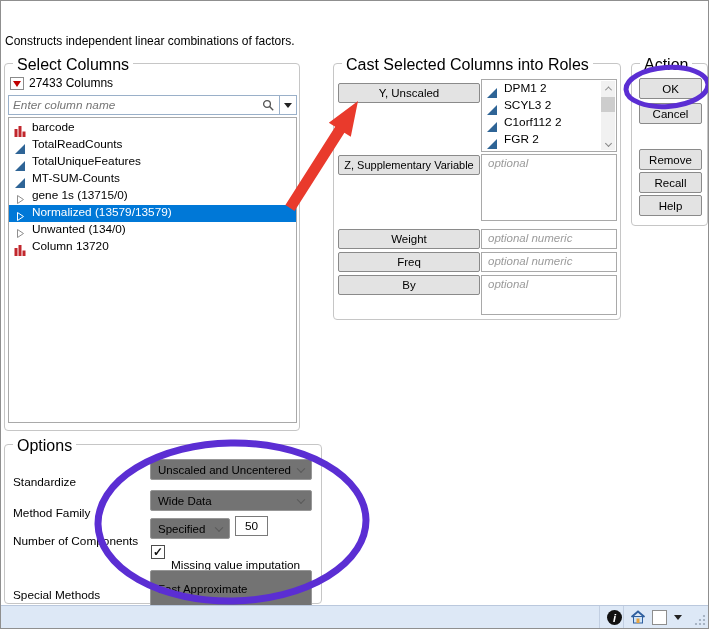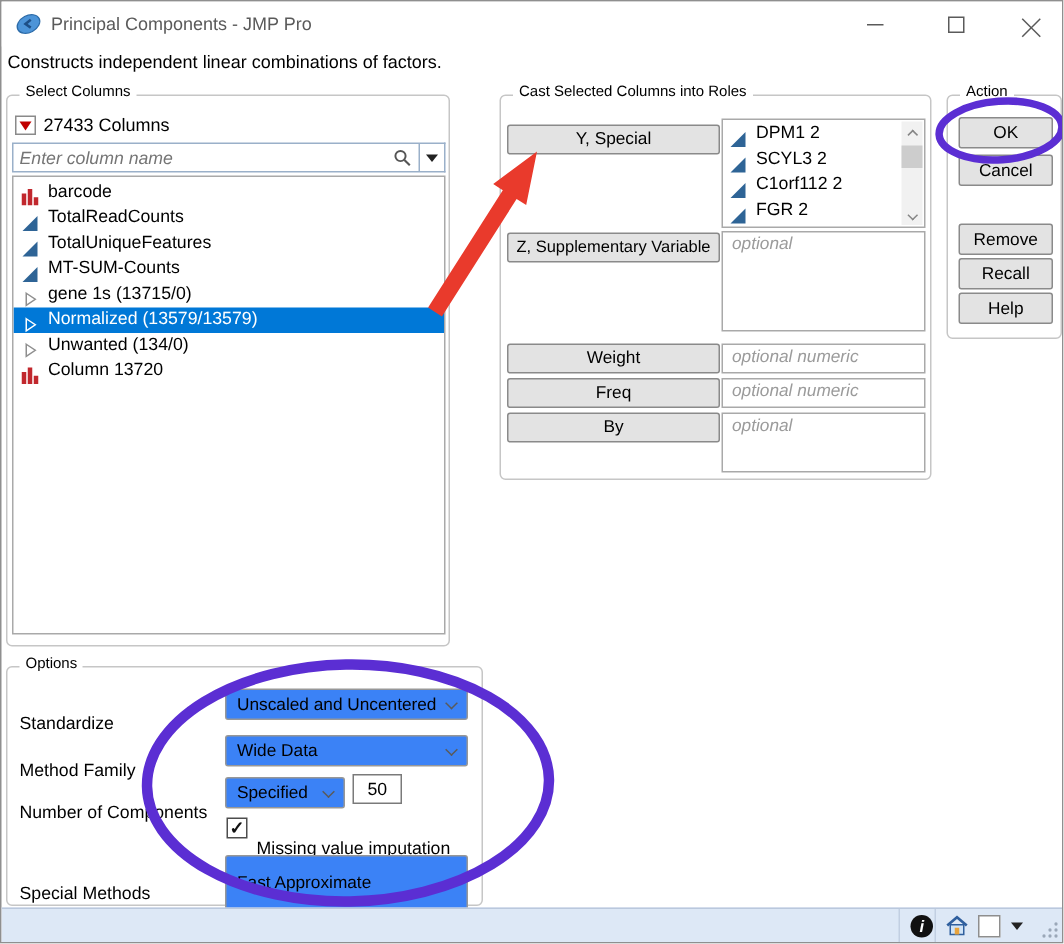--- a/index.html
+++ b/index.html
@@ -15,27 +15,27 @@
   .min-glyph { width:11px; height:0; border-top:1px solid #5a5a5a; }
   .max-glyph { width:11px; height:11px; border:1px solid #5a5a5a; }
   .close-glyph { position:relative; width:13px; height:13px; }
   .close-glyph::before, .close-glyph::after { content:""; position:absolute; left:6px; top:0; width:1px; height:17px; background:#5a5a5a; }
   .close-glyph::before { transform:rotate(45deg); }
   .close-glyph::after  { transform:rotate(-45deg); }
   #subtitle { position:absolute; left:4px; top:33px; font-size:12px; color:#000; }
 
   
   .gb { position:absolute; border:1px solid #c6c6c6; border-radius:4px; background:#fff; }
-  .gbl { position:absolute; top:-8px; left:8px; background:#fff; padding:0 4px; font-size:10px; white-space:nowrap; }
+  .gbl { position:absolute; top:-8px; left:8px; background:#fff; padding:0 4px; font-size:16px; white-space:nowrap; }
 
   
   .wbtn { position:absolute; background:#e3e3e3; border:1px solid #8a8a8a; border-radius:2px;
           display:flex; align-items:center; justify-content:center; font-size:11.5px; white-space:nowrap; overflow:hidden; cursor:default; }
   
-  .combo { position:absolute; background:#3b82f6; border:1px solid #979797; border-radius:2px;
+  .combo { position:absolute; background:#737373; border:1px solid #979797; border-radius:2px;
            display:flex; align-items:center; padding:0 18px 0 7px; font-size:11.5px; white-space:nowrap; }
   .chev { position:absolute; right:7px; top:50%; width:6px; height:6px;
           border-right:1.5px solid #5a5a5a; border-bottom:1.5px solid #5a5a5a;
           transform:translateY(-70%) rotate(45deg); }
   
   .optbox { position:absolute; background:#fff; border:1px solid #a9a9a9;
             font-style:italic; font-size:11.5px; color:#9b9b9b; padding:2px 6px; overflow:hidden; }
   
   .lst { position:absolute; background:#fff; border:1px solid #a9a9a9; overflow:hidden; }
   .lrow { height:17px; display:flex; gap:6px; padding-left:5px; font-size:11.8px; white-space:nowrap; }
@@ -84,36 +84,20 @@
   #statecaret { position:absolute; left:673px; top:9px; }
   #grip { position:absolute; right:2px; bottom:2px; }
 
   #annot { position:absolute; left:0; top:0; width:709px; height:629px; pointer-events:none; z-index:50; }
 </style>
 </head>
 <body>
 
 <div id="win">
 
-  <div id="titlebar">
-    <svg width="18" height="18" style="position:absolute;left:9px;top:6px" viewBox="0 0 18 18">
-      <ellipse cx="9" cy="9" rx="8" ry="5.6" transform="rotate(-28 9 9)" fill="#4c94d8" stroke="#2c6ba8" stroke-width="0.8"></ellipse>
-      <path d="M10.5 6.2 L7 9 L10.5 11.4" fill="none" stroke="#1d4f86" stroke-width="1.7"></path>
-    </svg>
-    <span id="title-text">Principal Components - JMP Pro</span>
-    <div class="wctl" style="left:560px">
-        <span class="min-glyph"></span>
-      </div>
-    <div class="wctl" style="left:614px">
-        <span class="max-glyph"></span>
-      </div>
-    <div class="wctl" style="left:663px;width:46px">
-        <span class="close-glyph"></span>
-      </div>
-  </div>
   <div id="subtitle">Constructs independent linear combinations of factors.</div>
 
   <div class="gb" style="left:3px;top:62px;width:296px;height:368px">
     <span class="gbl">Select Columns</span>
     <div id="rt-box">
         <span class="rt-tri"></span>
       </div>
     <span style="position:absolute;left:24px;top:12px;font-size:12px">27433 Columns</span>
 
     <div id="search-wrap">
@@ -191,21 +175,21 @@
             </svg>
           </span>
         <span>Column 13720</span>
       </div>
     </div>
   </div>
 
   <div class="gb" style="left:332px;top:62px;width:288px;height:257px">
     <span class="gbl">Cast Selected Columns into Roles</span>
 
-    <div class="wbtn" style="left:4px;top:19px;width:142px;height:20px">Y, Special</div>
+    <div class="wbtn" style="left:4px;top:19px;width:142px;height:20px">Y, Unscaled</div>
     <div class="lst" style="left:147px;top:15px;width:136px;height:73px;padding-top:1px">
       <div class="lrow" style="padding-left:4px">
         <span class="ic">
             <span class="tri-blue"></span>
           </span>
         <span>DPM1 2</span>
       </div>
       <div class="lrow" style="padding-left:4px">
         <span class="ic">
             <span class="tri-blue"></span>

